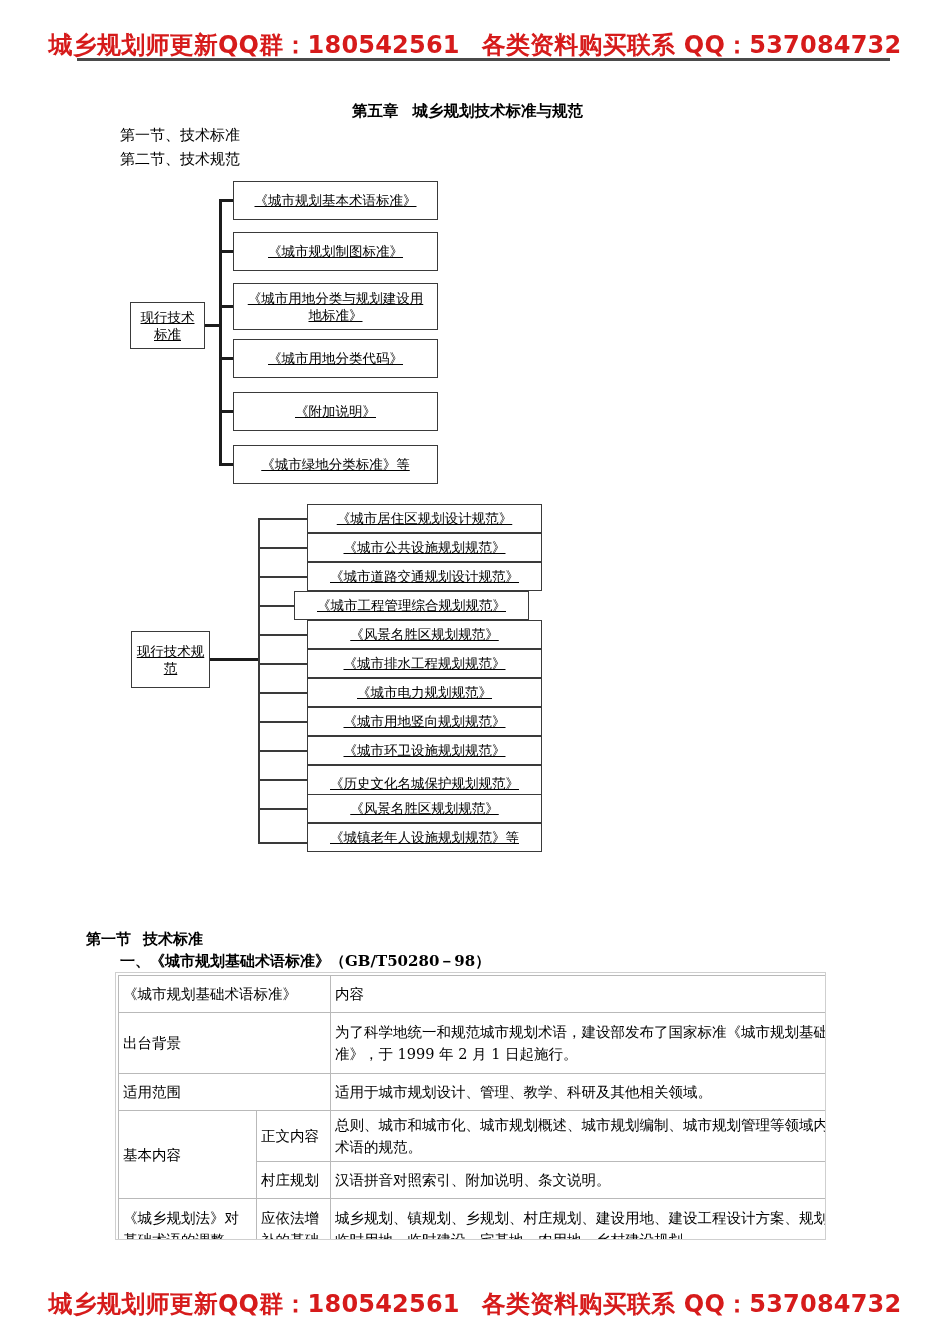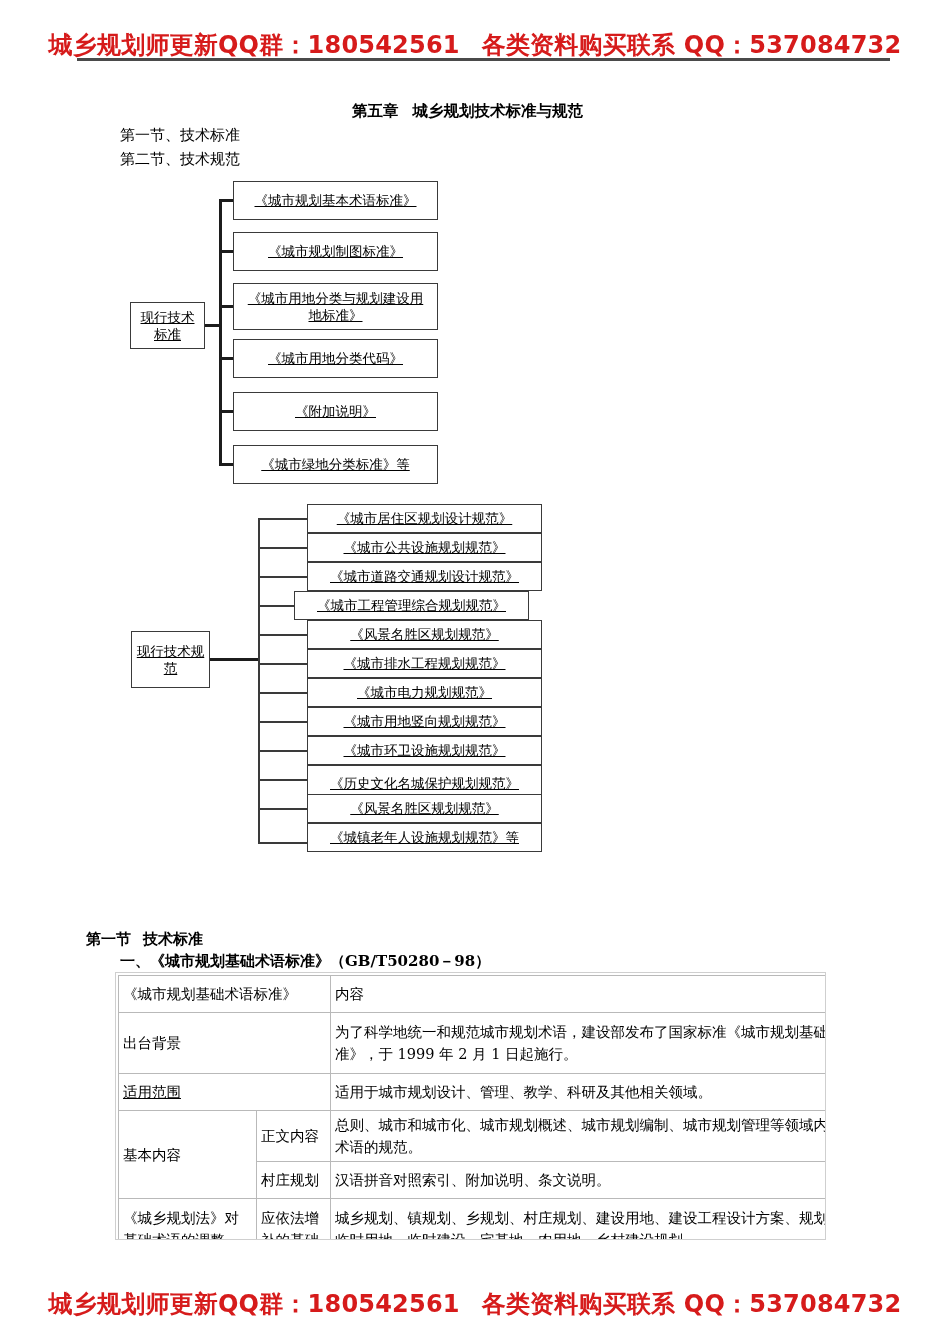--- a/index.html
+++ b/index.html
@@ -243,21 +243,21 @@
     <tbody>
       <tr>
         <td colspan="2" class="cell-nowrap" style="height:30px;">《城市规划基础术语标准》</td>
         <td class="cell-nowrap">内容</td>
       </tr>
       <tr>
         <td colspan="2" style="height:54px;">出台背景</td>
         <td style="white-space:normal;">为了科学地统一和规范城市规划术语，建设部发布了国家标准《城市规划基础术语标准》，于 1999 年 2 月 1 日起施行。</td>
       </tr>
       <tr>
-        <td colspan="2" style="height:30px;text-decoration:underline;">适用范围</td>
+        <td colspan="2" style="height:30px;">适用范围</td>
         <td class="cell-nowrap">适用于城市规划设计、管理、教学、科研及其他相关领域。</td>
       </tr>
       <tr>
         <td rowspan="2" style="height:54px;">基本内容</td>
         <td class="cell-nowrap">正文内容</td>
         <td style="white-space:normal;">总则、城市和城市化、城市规划概述、城市规划编制、城市规划管理等领域内的常用术语的规范。</td>
       </tr>
       <tr>
         <td class="cell-nowrap" style="height:30px;">村庄规划</td>
         <td class="cell-nowrap">汉语拼音对照索引、附加说明、条文说明。</td>

